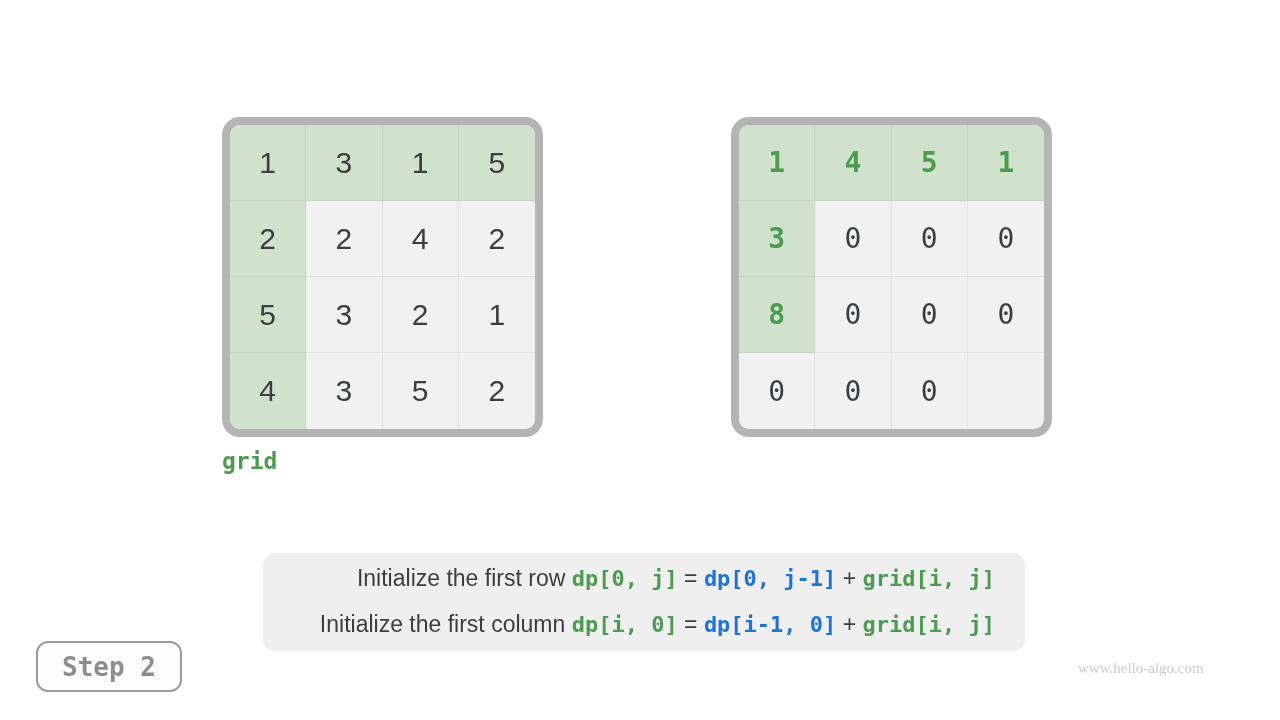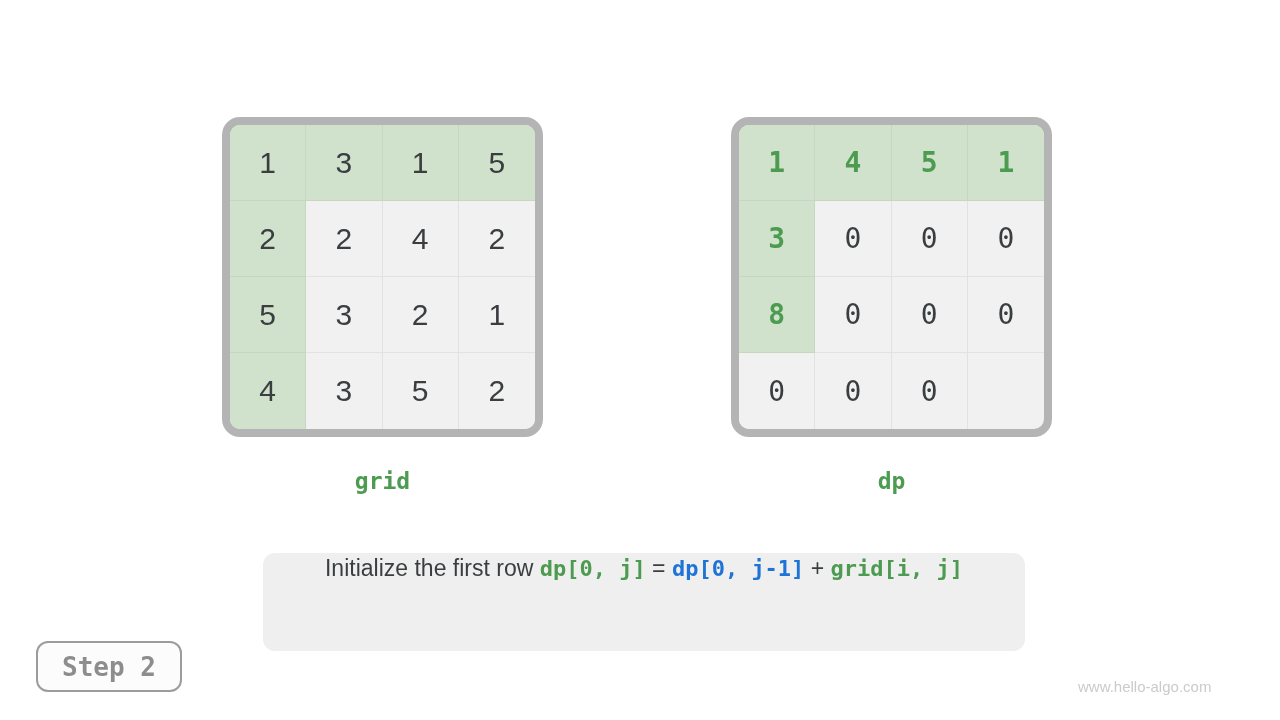--- a/index.html
+++ b/index.html
@@ -24,51 +24,51 @@
   }
   .cell:nth-child(4n){border-right:none;}
   .cell:nth-child(n+13){border-bottom:none;}
   .cell.hl{background:var(--cell-green-bg);border-color:rgba(0,0,0,0.05);}
   .num.sans{font-family:"Liberation Sans",sans-serif;font-size:30px;font-weight:400;}
   .num.mono{font-family:"DejaVu Sans Mono",monospace;font-size:28px;}
   .num.dark{color:var(--text-dark);}
   .num.green{color:var(--text-green);font-weight:bold;}
   
   .matrix-label{
-    position:absolute;width:321px;top:468px;text-align:center;
+    position:absolute;width:321px;top:448px;
     font-family:"DejaVu Sans Mono",monospace;font-weight:bold;font-size:23px;
     color:var(--text-green);
   }
   #label0{left:222px;}
   #label1{left:731px;}
   
   .formula-box{
     position:absolute;left:263px;top:553px;width:762px;height:98px;
     background:var(--formula-bg);border-radius:12px;box-sizing:border-box;
-    display:flex;flex-direction:row;justify-content:center;gap:13px;
+    display:flex;flex-direction:column;justify-content:center;gap:13px;
     padding:0 30px;text-align:right;
   }
   .formula-line{white-space:nowrap;line-height:30px;}
   .seg-plain{font-family:"Liberation Sans",sans-serif;font-size:23px;color:var(--text-dark);}
   .seg-green{font-family:"DejaVu Sans Mono",monospace;font-size:22px;font-weight:bold;color:var(--text-green);}
   .seg-blue{font-family:"DejaVu Sans Mono",monospace;font-size:22px;font-weight:bold;color:var(--text-blue);}
   
   .step-badge{
     position:absolute;left:36px;top:641px;width:146px;height:51px;box-sizing:border-box;
     border:2px solid var(--step-border);border-radius:12px;background:#fcfcfc;
     display:flex;align-items:center;justify-content:center;
   }
   .step-badge span{
     font-family:"DejaVu Sans Mono",monospace;font-weight:bold;font-size:26px;
     color:var(--step-gray);
   }
   
   .watermark{
-    position:absolute;left:1078px;top:678px;
-    font-family:Liberation Sans, sans-serif;font-size:15px;
+    position:absolute;left:1078px;top:660px;
+    font-family:Liberation Serif, serif;font-size:15px;
     color:var(--watermark-gray);
   }
 </style>
 </head>
 <body>
 
 <div class="canvas">
 
   <div class="matrix-frame" id="m0">
       <div class="cell hl">
@@ -164,24 +164,24 @@
       <div class="cell">
         <span class="num mono dark">0</span>
       </div>
       <div class="cell">
         <span class="num mono dark">0</span>
       </div>
     </div>
 
   <div class="matrix-label" id="label0">grid</div>
 
-  <div class="matrix-label" id="label1">dp</div>
 
   <div class="formula-box">
     <div class="formula-line"><span class="seg-plain">Initialize the first row </span><span class="seg-green">dp[0, j]</span><span class="seg-plain"> = </span><span class="seg-blue">dp[0, j-1]</span><span class="seg-plain"> + </span><span class="seg-green">grid[i, j]</span></div>
+    <div class="formula-line"><span class="seg-plain">Initialize the first column </span><span class="seg-green">dp[i, 0]</span><span class="seg-plain"> = </span><span class="seg-blue">dp[i-1, 0]</span><span class="seg-plain"> + </span><span class="seg-green">grid[i, j]</span></div>
   </div>
 
   <div class="step-badge">
     <span>Step 2</span>
   </div>
 
   <div class="watermark">www.hello-algo.com</div>
 
 </div>
 

